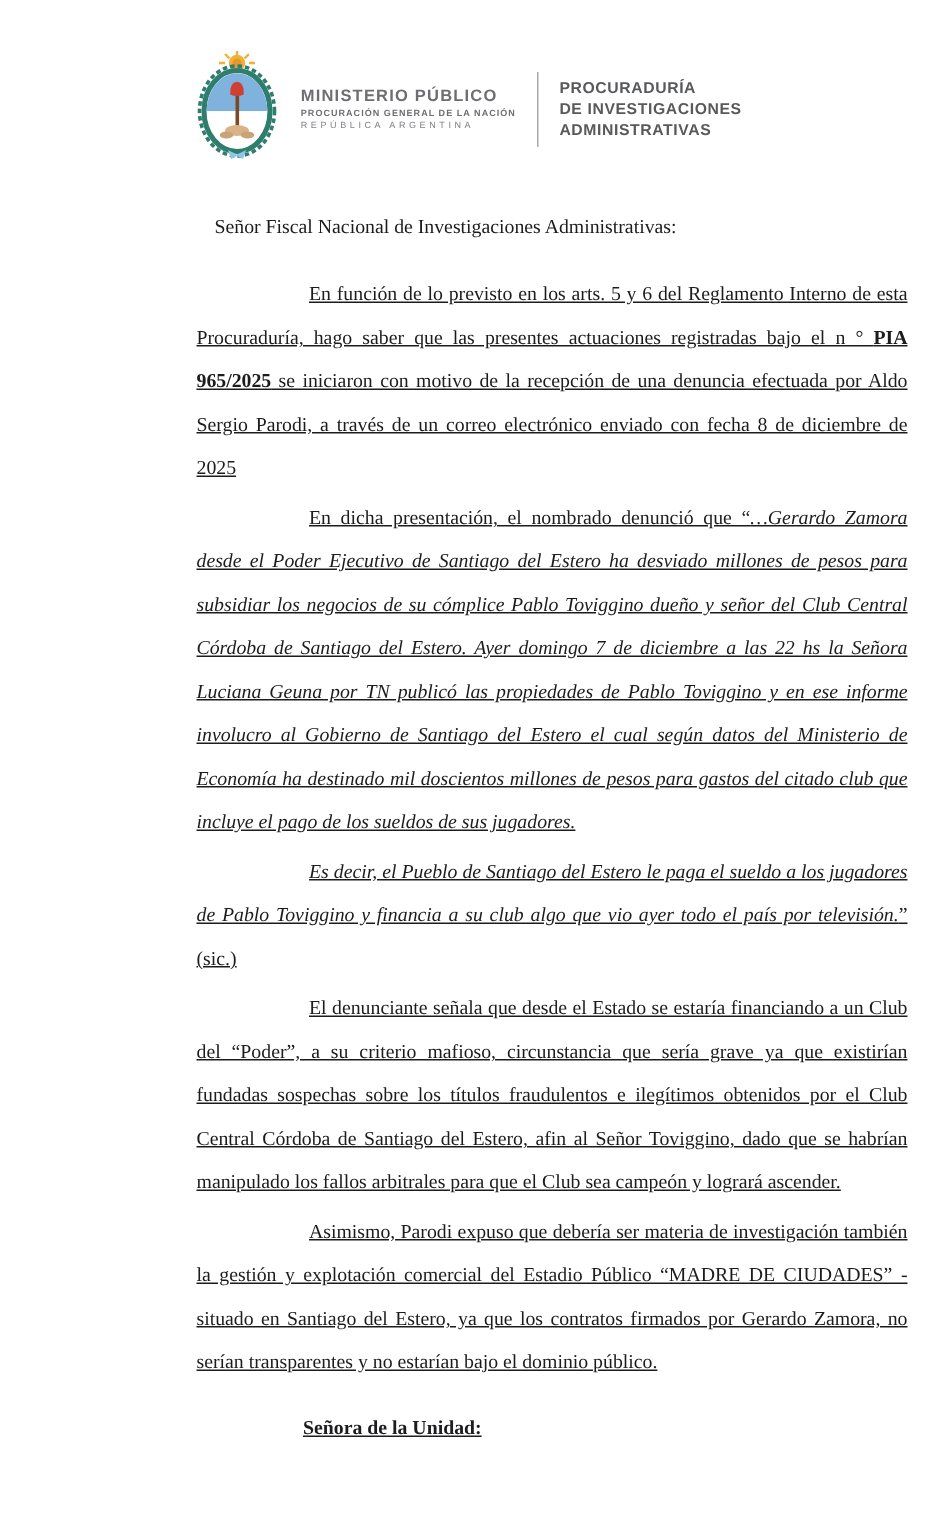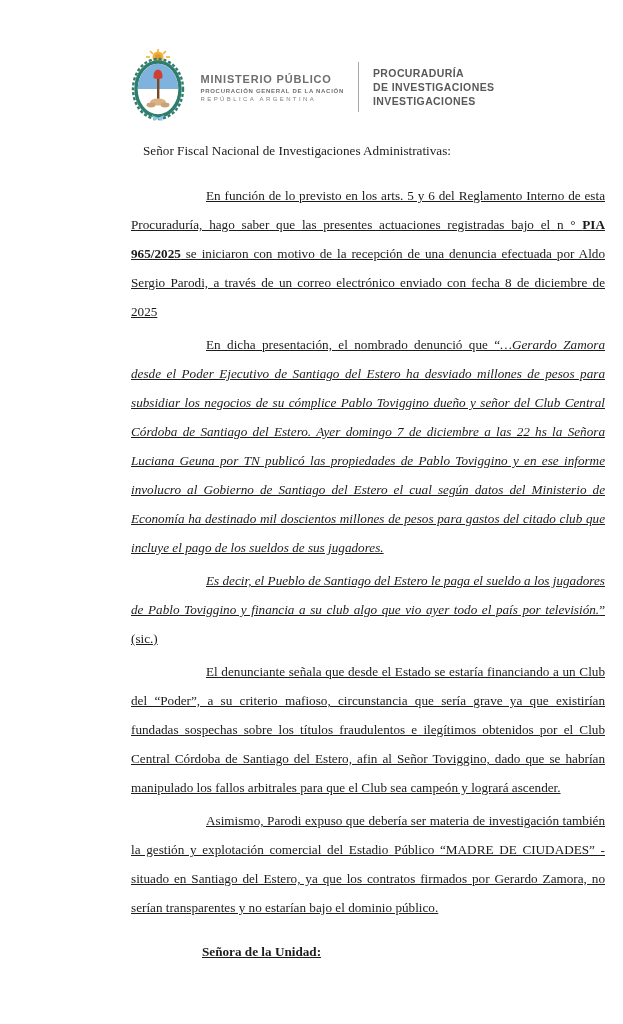--- a/index.html
+++ b/index.html
@@ -17,21 +17,20 @@
     position: absolute;
     top: 34px;
     left: 0;
     width: 100%;
     display: flex;
     justify-content: center;
     align-items: center;
     gap: 14px;
     font-family: "Liberation Sans", sans-serif;
     color: #58595b;
-    margin-top: 15px;
   }
   .arms { flex: 0 0 auto; }
   .fiscal-block { display: flex; flex-direction: column; align-items: flex-start; }
   .ministerio {
     font-size: 11px;
     font-weight: bold;
     letter-spacing: 0.8px;
     color: #6d6e71;
   }
   .fiscal {
@@ -127,21 +126,21 @@
       <div class="ministerio">MINISTERIO PÚBLICO</div>
       <div class="sub1">PROCURACIÓN GENERAL DE LA NACIÓN</div>
       <div class="sub2">REPÚBLICA ARGENTINA</div>
     </div>
 
     <div class="divider"></div>
 
     <div class="pia-block">
       <div>PROCURADURÍA</div>
       <div>DE INVESTIGACIONES</div>
-      <div>INVESTIGACIONES</div>
+      <div>ADMINISTRATIVAS</div>
     </div>
   </div>
 
   <div class="body-text">
     <p class="salutation">Señor Fiscal Nacional de Investigaciones Administrativas:</p>
     <div>
         <p class="doc-par"><span class="run-regular">En función de lo previsto en los arts. 5 y 6 del Reglamento Interno de esta Procuraduría, hago saber que las presentes actuaciones registradas bajo el n ° </span><span class="run-bold">PIA 965/2025</span><span class="run-regular"> se iniciaron con motivo de la recepción de una denuncia efectuada por Aldo Sergio Parodi, a través de un correo electrónico enviado con fecha 8 de diciembre de 2025</span></p>
         <p class="doc-par"><span class="run-regular">En dicha presentación, el nombrado denunció que “</span><span class="run-italic">…Gerardo Zamora desde el Poder Ejecutivo de Santiago del Estero ha desviado millones de pesos para subsidiar los negocios de su cómplice Pablo Toviggino dueño y señor del Club Central Córdoba de Santiago del Estero. Ayer domingo 7 de diciembre a las 22 hs la Señora Luciana Geuna por TN publicó las propiedades de Pablo Toviggino y en ese informe involucro al Gobierno de Santiago del Estero el cual según datos del Ministerio de Economía ha destinado mil doscientos millones de pesos para gastos del citado club que incluye el pago de los sueldos de sus jugadores.</span></p>
         <p class="doc-par"><span class="run-italic">Es decir, el Pueblo de Santiago del Estero le paga el sueldo a los jugadores de Pablo Toviggino y financia a su club algo que vio ayer todo el país por televisión.</span><span class="run-regular">” (sic.)</span></p>
         <p class="doc-par"><span class="run-regular">El denunciante señala que desde el Estado se estaría financiando a un Club del “Poder”, a su criterio mafioso, circunstancia que sería grave ya que existirían fundadas sospechas sobre los títulos fraudulentos e ilegítimos obtenidos por el Club Central Córdoba de Santiago del Estero, afin al Señor Toviggino, dado que se habrían manipulado los fallos arbitrales para que el Club sea campeón y logrará ascender.</span></p>

